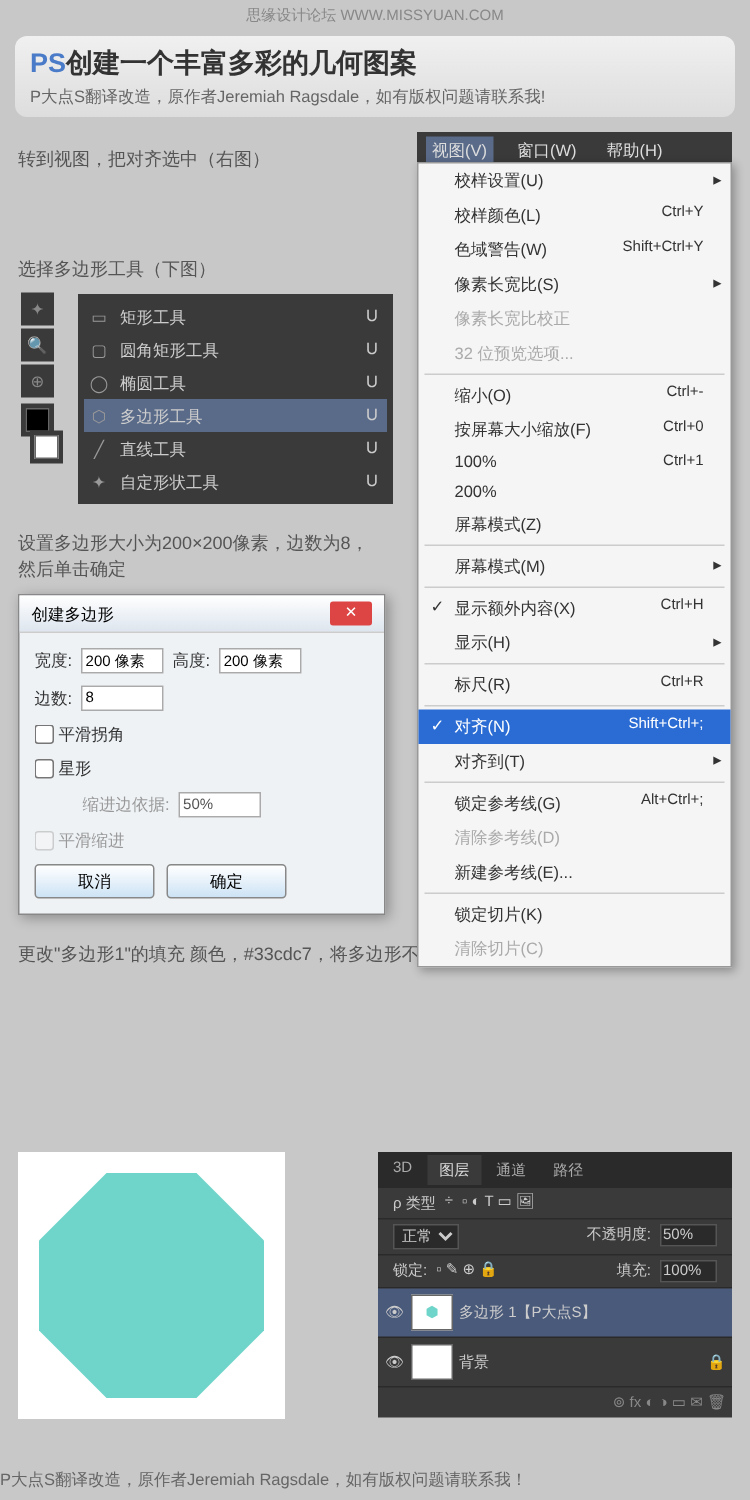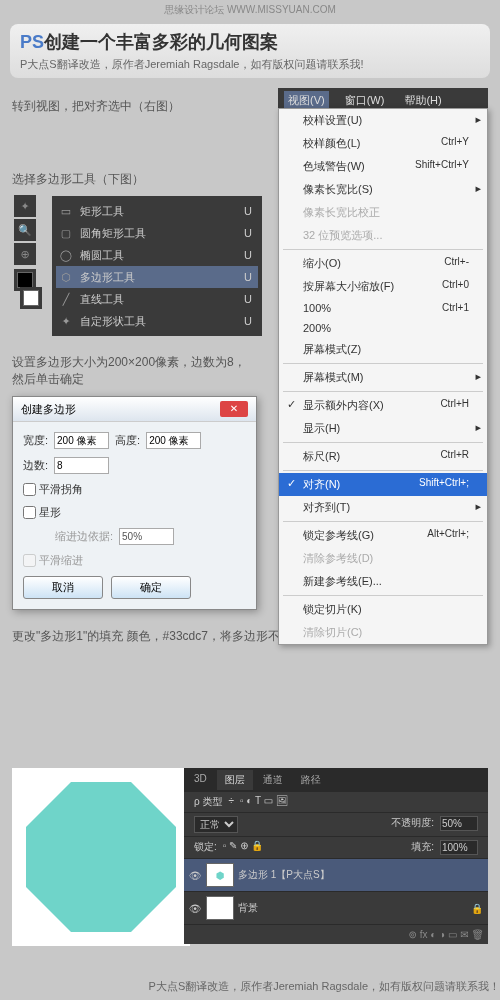--- a/index.html
+++ b/index.html
@@ -35,32 +35,32 @@
 .dlg-title{background:linear-gradient(#fff,#dde5ee);padding:4px 8px;display:flex;align-items:center;font-size:11px;border-bottom:1px solid #ccc}
 .dlg-close{margin-left:auto;background:#d44;color:#fff;width:28px;height:16px;text-align:center;border-radius:2px;font-size:10px;line-height:16px}
 .dlg-body{padding:10px;font-size:11px;color:#333}
 .dlg-row{display:flex;align-items:center;gap:6px;margin-bottom:8px}
 .dlg-row input[type=text]{width:55px;border:1px solid #aaa;padding:2px;font-size:10px;background:#fff}
 .dlg-row label{display:flex;align-items:center;gap:3px}
 .dlg-btns{display:flex;gap:8px;justify-content:flex-start;margin-top:5px}
 .dlg-btns button{background:linear-gradient(#fff,#cde3f5);border:1px solid #888;padding:3px 28px;font-size:11px;border-radius:3px}
 .oct-panel{background:#fff;width:178px;height:178px;display:flex;align-items:center;justify-content:center;position:absolute;left:12px;top:768px}
 .octagon{width:150px;height:150px;background:#6fd4c9;clip-path:polygon(30% 0%,70% 0%,100% 30%,100% 70%,70% 100%,30% 100%,0% 70%,0% 30%)}
-.layers{background:#3a3a3a;width:304px;position:absolute;right:12px;top:768px;color:#ccc;font-size:10px}
+.layers{background:#3a3a3a;width:236px;position:absolute;right:12px;top:768px;color:#ccc;font-size:10px}
 .ly-tabs{display:flex;background:#2a2a2a;padding:2px;gap:2px}
 .ly-tabs span{padding:3px 8px;color:#aaa}
 .ly-tabs .act{background:#3a3a3a;color:#ddd}
 .ly-bar{display:flex;align-items:flex-start;padding:3px 10px;gap:6px;border-bottom:1px solid #2a2a2a}
 .ly-bar select,.ly-bar input{background:#2a2a2a;border:1px solid #555;color:#ccc;font-size:10px;padding:1px}
 .ly-row{display:flex;align-items:center;padding:4px;gap:4px;border-bottom:1px solid #2a2a2a}
 .ly-row.sel{background:#4a5a7a}
 .ly-eye{width:14px;text-align:center}
 .ly-thumb{width:28px;height:24px;background:#fff;border:1px solid #666;display:flex;align-items:center;justify-content:center}
 .ly-foot{display:flex;padding:4px;gap:8px;justify-content:flex-end;color:#888}
-.footer{position:absolute;bottom:6px;width:100%;text-align:right;color:#666;font-size:11px}
+.footer{position:absolute;bottom:6px;width:100%;text-align:left;color:#666;font-size:11px}
 </style>
 </head>
 <body>
 
 <div class="watermark">思缘设计论坛 WWW.MISSYUAN.COM</div>
 
 <div class="title-box">
   <h1><span class="ps">PS</span><span>创建一个丰富多彩的几何图案</span></h1>
   <div class="sub">P大点S翻译改造，原作者Jeremiah Ragsdale，如有版权问题请联系我!</div>
 </div>

